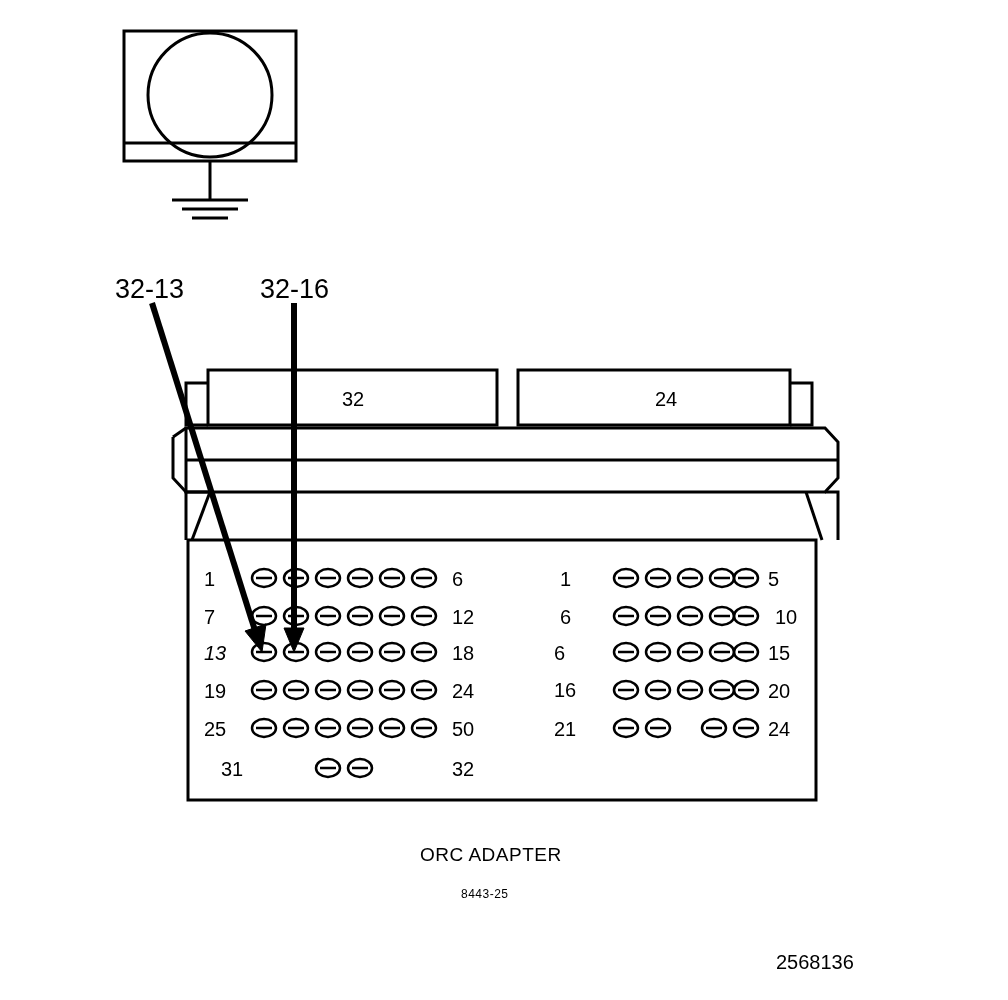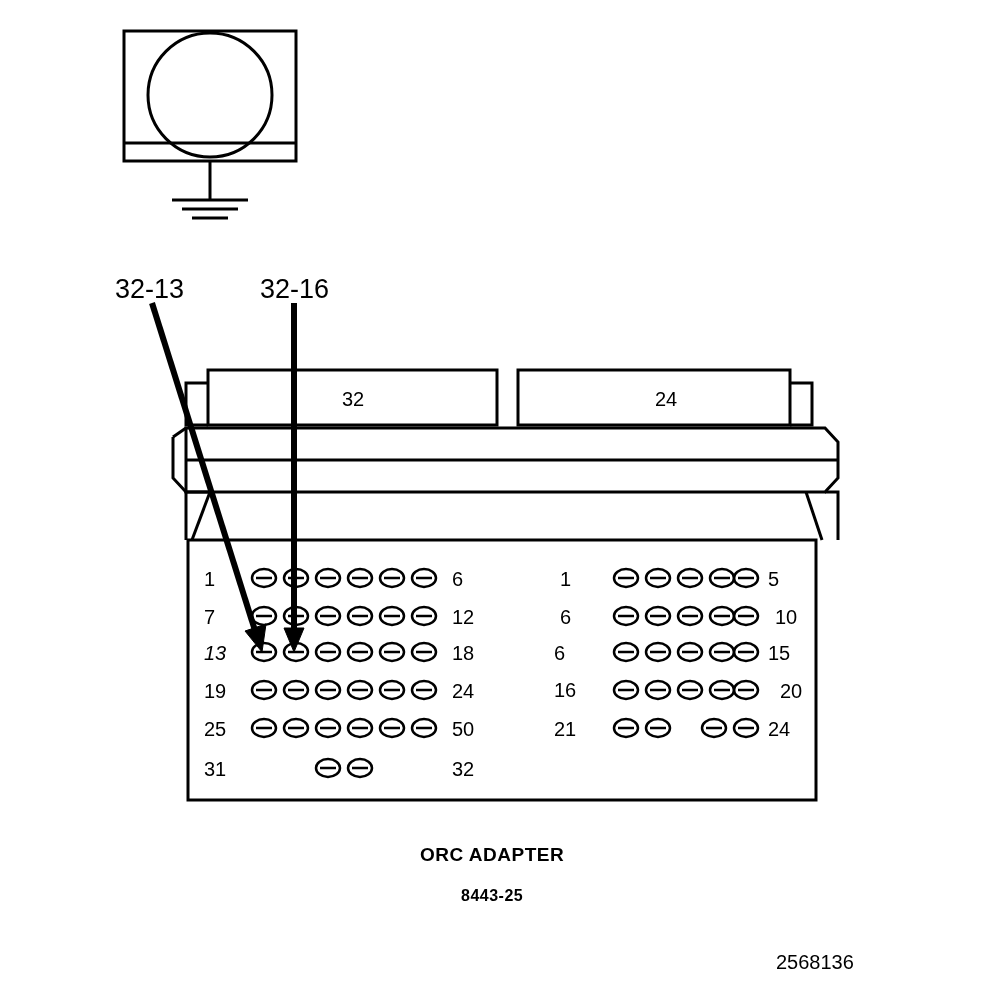--- a/index.html
+++ b/index.html
@@ -39,26 +39,26 @@
     letter-spacing: 0px;
   }
   .conn-num {
     font-size: 20px;
   }
   .pin-num {
     font-size: 20px;
   }
   .caption-main {
     font-size: 19px;
-    font-weight: bold;
+    font-weight: normal;
     letter-spacing: 0.5px;
   }
   .caption-sub {
-    font-size: 16px;
-    font-weight: bold;
+    font-size: 12px;
+    font-weight: normal;
     letter-spacing: 0.5px;
   }
   .doc-number {
     font-size: 20px;
   }
 </style>
 </head>
 <body>
 
 <div id="diagram-root">
@@ -252,34 +252,34 @@
 
   <div class="txt pin-num" style="left:204px; top:643px;font-style:italic;">13</div>
   <div class="txt pin-num" style="left:452px; top:643px;">18</div>
 
   <div class="txt pin-num" style="left:204px; top:681px;">19</div>
   <div class="txt pin-num" style="left:452px; top:681px;">24</div>
 
   <div class="txt pin-num" style="left:204px; top:719px;">25</div>
   <div class="txt pin-num" style="left:452px; top:719px;">50</div>
 
-  <div class="txt pin-num" style="left:204px; top:759px;">31</div>
+  <div class="txt pin-num" style="left:221px; top:759px;">31</div>
   <div class="txt pin-num" style="left:452px; top:759px;">32</div>
 
   <div class="txt pin-num" style="left:560px; top:569px;">1</div>
   <div class="txt pin-num" style="left:768px; top:569px;">5</div>
 
   <div class="txt pin-num" style="left:560px; top:607px;">6</div>
   <div class="txt pin-num" style="left:768px; top:607px;margin-left:7px;">10</div>
 
   <div class="txt pin-num" style="left:554px; top:643px;">6</div>
   <div class="txt pin-num" style="left:768px; top:643px;">15</div>
 
   <div class="txt pin-num" style="left:554px; top:672px;margin-top:8px;">16</div>
-  <div class="txt pin-num" style="left:768px; top:681px;margin-left:12px;">20</div>
+  <div class="txt pin-num" style="left:768px; top:681px;">20</div>
 
   <div class="txt pin-num" style="left:554px; top:719px;">21</div>
   <div class="txt pin-num" style="left:768px; top:719px;">24</div>
 
   <div class="txt caption-main" style="left:420px; top:845px;">ORC ADAPTER</div>
   <div class="txt caption-sub" style="left:461px; top:888px;">8443-25</div>
   <div class="txt doc-number" style="left:776px; top:952px;">2568136</div>
 
 </div>
 

